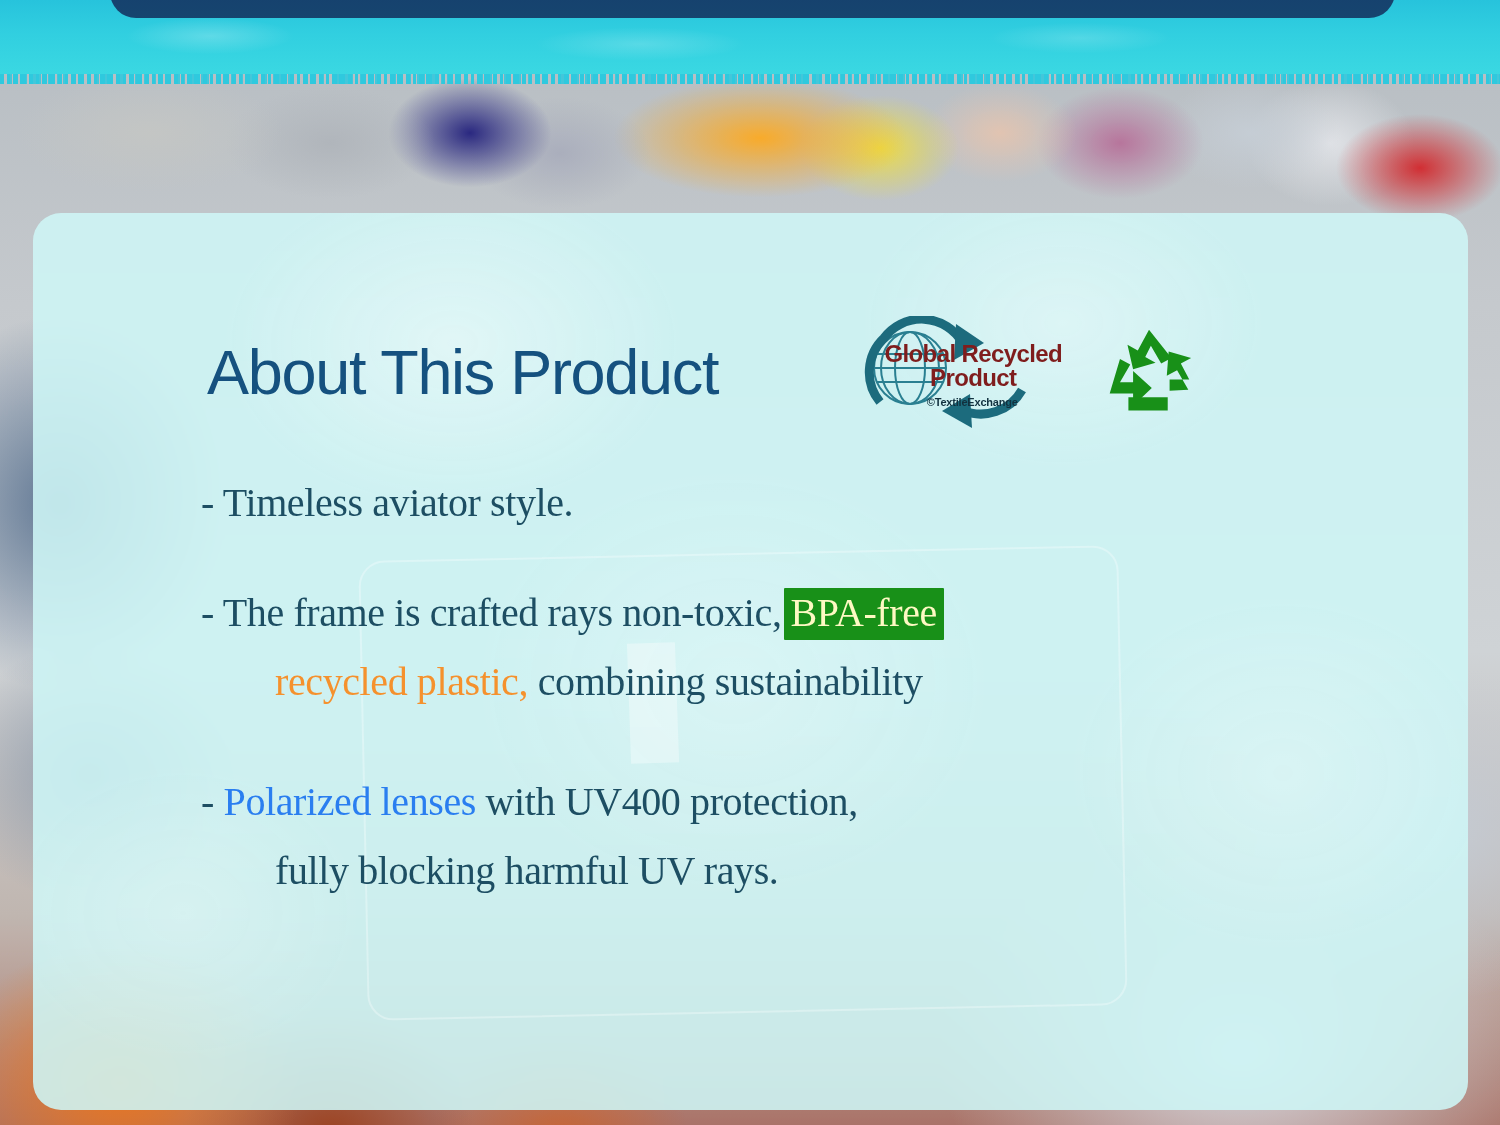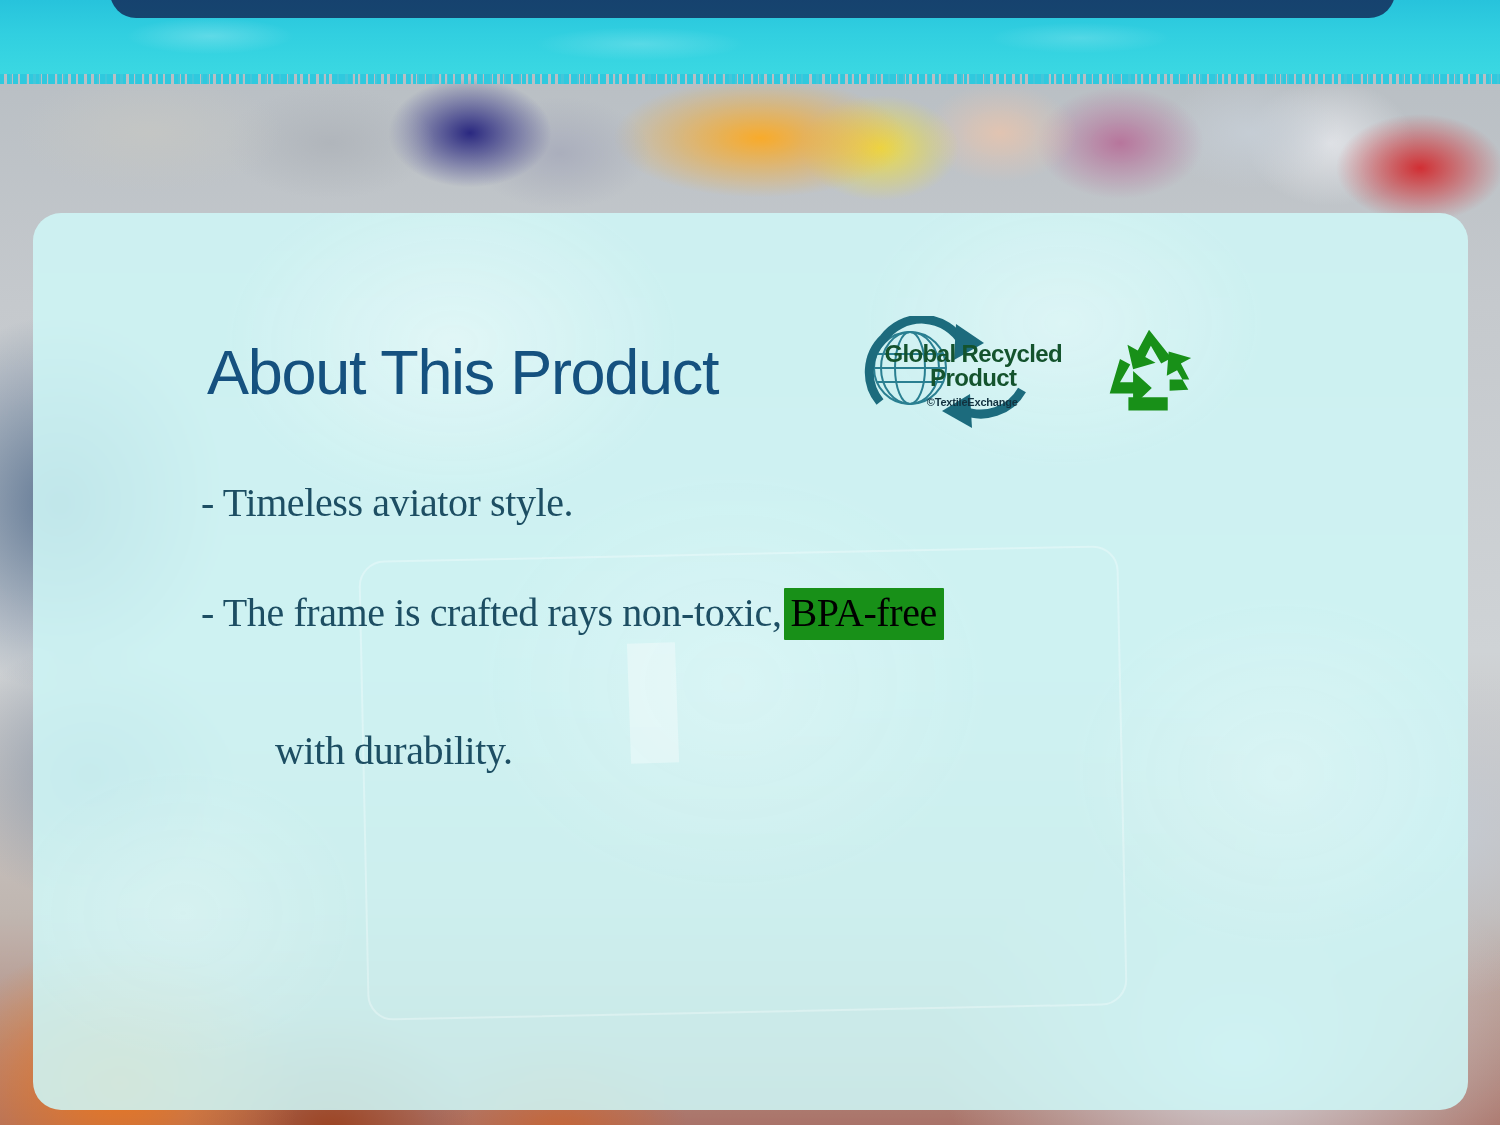--- a/index.html
+++ b/index.html
@@ -138,21 +138,21 @@
     font-size:63px; font-weight:400; letter-spacing:-1.3px;
     color:#15517f; white-space:nowrap;
     line-height:1;
   }
   .badges{ display:flex; align-items:center; gap:40px; margin-left:126px; }
 
   
   .grs{ position:relative; width:218px; height:112px; }
   .grs-txt{
     position:absolute; left:40px; top:26px; width:178px;
-    text-align:center; color:#14532d;
+    text-align:center; color:#7f1d1d;
     font-weight:700; font-size:24px; line-height:24px;
     letter-spacing:-.6px;
   }
   .grs-sub{
     position:absolute; left:48px; top:80px; width:160px;
     text-align:center; color:#12313f;
     font-size:11px; font-weight:700; letter-spacing:-.2px;
   }
 
   
@@ -166,21 +166,21 @@
     font-size:40px; font-weight:400;
     line-height:69px;
     letter-spacing:-.4px;
     padding-left:37px;
     text-indent:-37px;
   }
   .b1{ margin-bottom:41px; }
   .b2{ margin-bottom:51px; }
   .dash{ color:#1d4e63; }
   .hl-green{
-    background:#189018; color:#000000;
+    background:#189018; color:#fef9c3;
     padding:2px 7px 5px 7px; margin-left:2px;
     border-radius:1px;
   }
   .orange{ color:#f5912d; }
   .blue{ color:#2a7ef0; }
   .indent{ padding-left:37px; display:inline-block; text-indent:0; }
 </style>
 </head>
 <body>
 
@@ -252,23 +252,27 @@
       <div class="bullets">
 
         <div class="bullet b1">
           <span class="dash">-</span>
           <span>Timeless aviator style.</span>
         </div>
 
         <div class="bullet b2">
           <span class="dash">-</span>
           <span>The frame is crafted rays non-toxic,</span><span class="hl-green">BPA-free</span><br>
-          <br>
-          <span class="indent">with durability.</span>
-        </div>
-
+          <span class="indent"><span class="orange">recycled plastic,</span><span> combining sustainability</span></span><br>
+        </div>
+
+        <div class="bullet">
+          <span class="dash">-</span>
+          <span class="blue">Polarized lenses</span><span> with UV400 protection,</span><br>
+          <span class="indent">fully blocking harmful UV rays.</span>
+        </div>
 
       </div>
 
     </div>
   </div>
 
 </div>
 
 </body></html>

